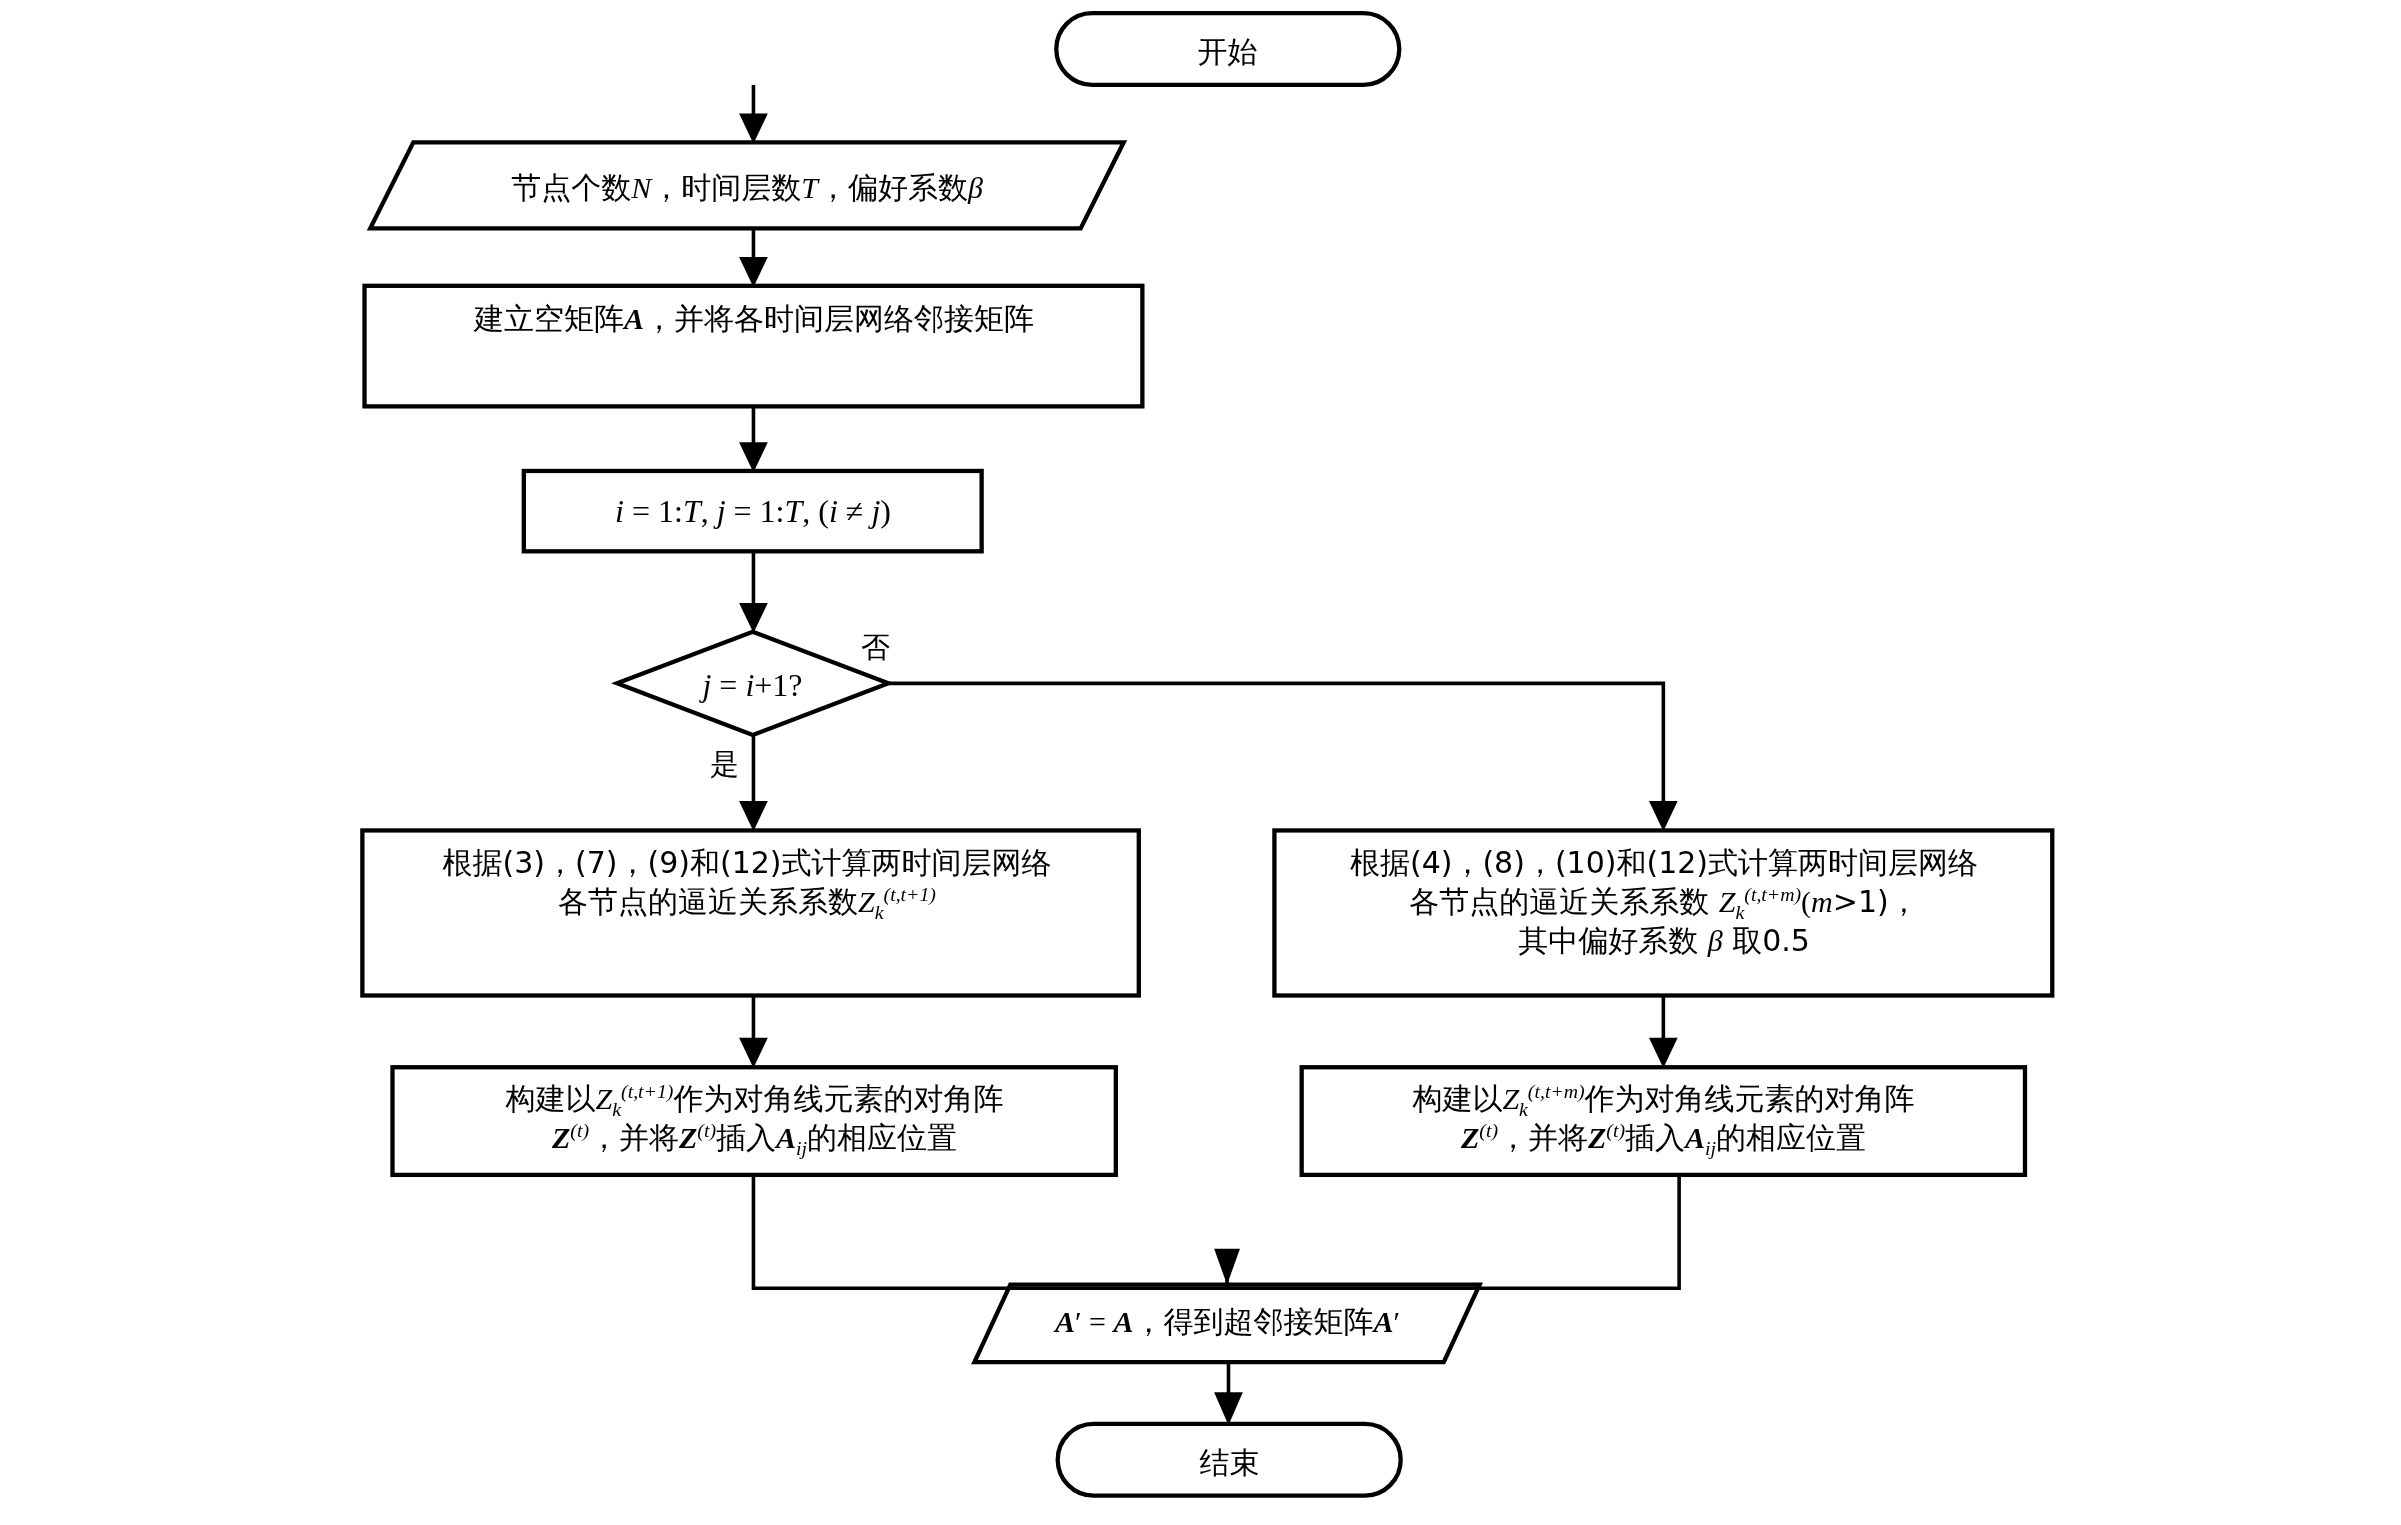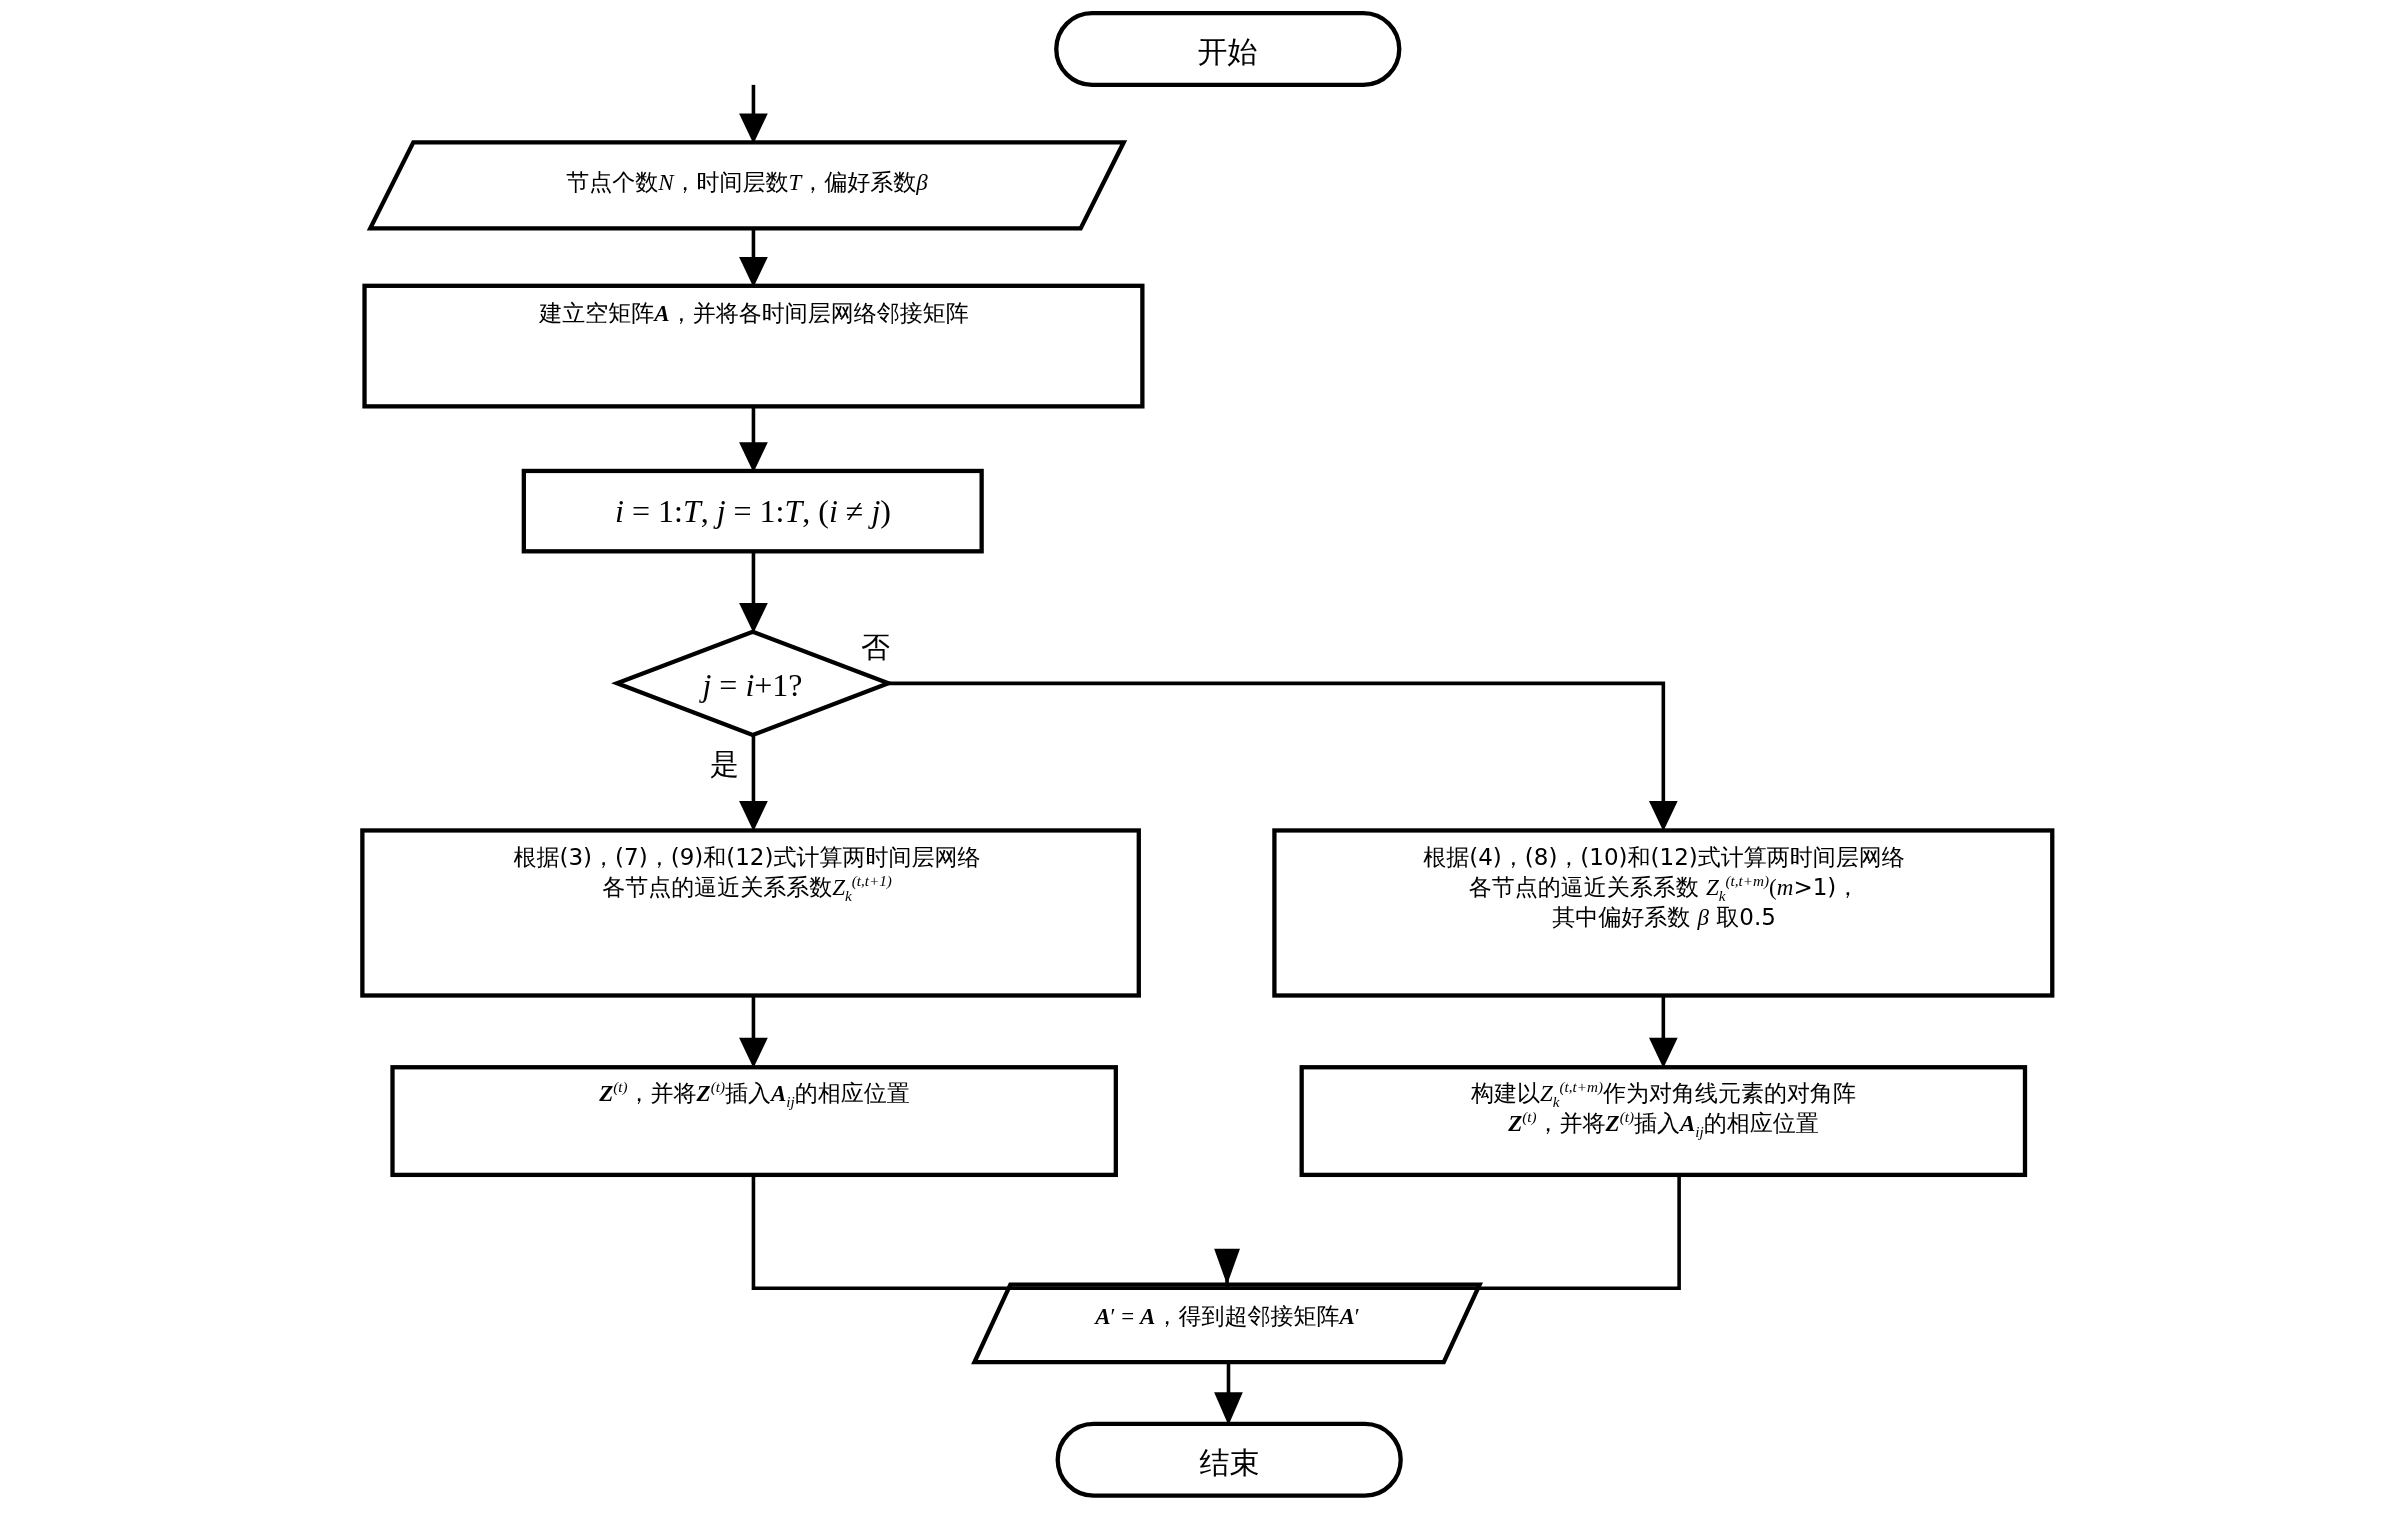--- a/index.html
+++ b/index.html
@@ -40,21 +40,21 @@
   .txt {
     position: absolute;
     text-align: center;
     color: #000000;
     line-height: 1.30;
     white-space: nowrap;
     font-family: "Liberation Serif", "DejaVu Serif", serif;
   }
   .cn {
     font-family: "DejaVu Sans", "Liberation Sans", sans-serif;
-    font-size: 23px;
+    font-size: 30px;
   }
   .term-label {
     font-family: Liberation Sans, sans-serif;
     font-size: 30px;
   }
   .mathit {
     font-family: "Liberation Serif", "DejaVu Serif", serif;
     font-style: italic;
   }
   .mathbf {
@@ -173,20 +173,21 @@
     <span class="line"><span>各节点的逼近关系系数</span><span class="mathit">Z</span><sub class="sub mathit">k</sub><sup class="sup mathit">(t,t+1)</sup></span>
   </div>
 
   <div class="txt cn" style="left:1275px; top:843px; width:778px;">
     <span class="line">根据(4)，(8)，(10)和(12)式计算两时间层网络</span>
     <span class="line"><span>各节点的逼近关系系数 </span><span class="mathit">Z</span><sub class="sub mathit">k</sub><sup class="sup mathit">(t,t+m)</sup><span class="mathrm">(</span><span class="mathit">m</span><span>&gt;1)，</span></span>
     <span class="line"><span>其中偏好系数 </span><span class="mathit">β</span><span> 取0.5</span></span>
   </div>
 
   <div class="txt cn" style="left:393px; top:1079px; width:723px;">
+    <span class="line"><span>构建以</span><span class="mathit">Z</span><sub class="sub mathit">k</sub><sup class="sup mathit">(t,t+1)</sup><span>作为对角线元素的对角阵</span></span>
     <span class="line"><span class="mathbf">Z</span><sup class="sup mathit">(t)</sup><span>，并将</span><span class="mathbf">Z</span><sup class="sup mathit">(t)</sup><span>插入</span><span class="mathbf">A</span><sub class="sub mathit">ij</sub><span>的相应位置</span></span>
   </div>
 
   <div class="txt cn" style="left:1302px; top:1079px; width:723px;">
     <span class="line"><span>构建以</span><span class="mathit">Z</span><sub class="sub mathit">k</sub><sup class="sup mathit">(t,t+m)</sup><span>作为对角线元素的对角阵</span></span>
     <span class="line"><span class="mathbf">Z</span><sup class="sup mathit">(t)</sup><span>，并将</span><span class="mathbf">Z</span><sup class="sup mathit">(t)</sup><span>插入</span><span class="mathbf">A</span><sub class="sub mathit">ij</sub><span>的相应位置</span></span>
   </div>
 
   <div class="txt cn" style="left:993px; top:1302px; width:469px;">
     <span class="mathbf">A</span><span class="mathrm">′</span><span class="mathrm"> = </span><span class="mathbf">A</span><span>，得到超邻接矩阵</span><span class="mathbf">A</span><span class="mathrm">′</span>

